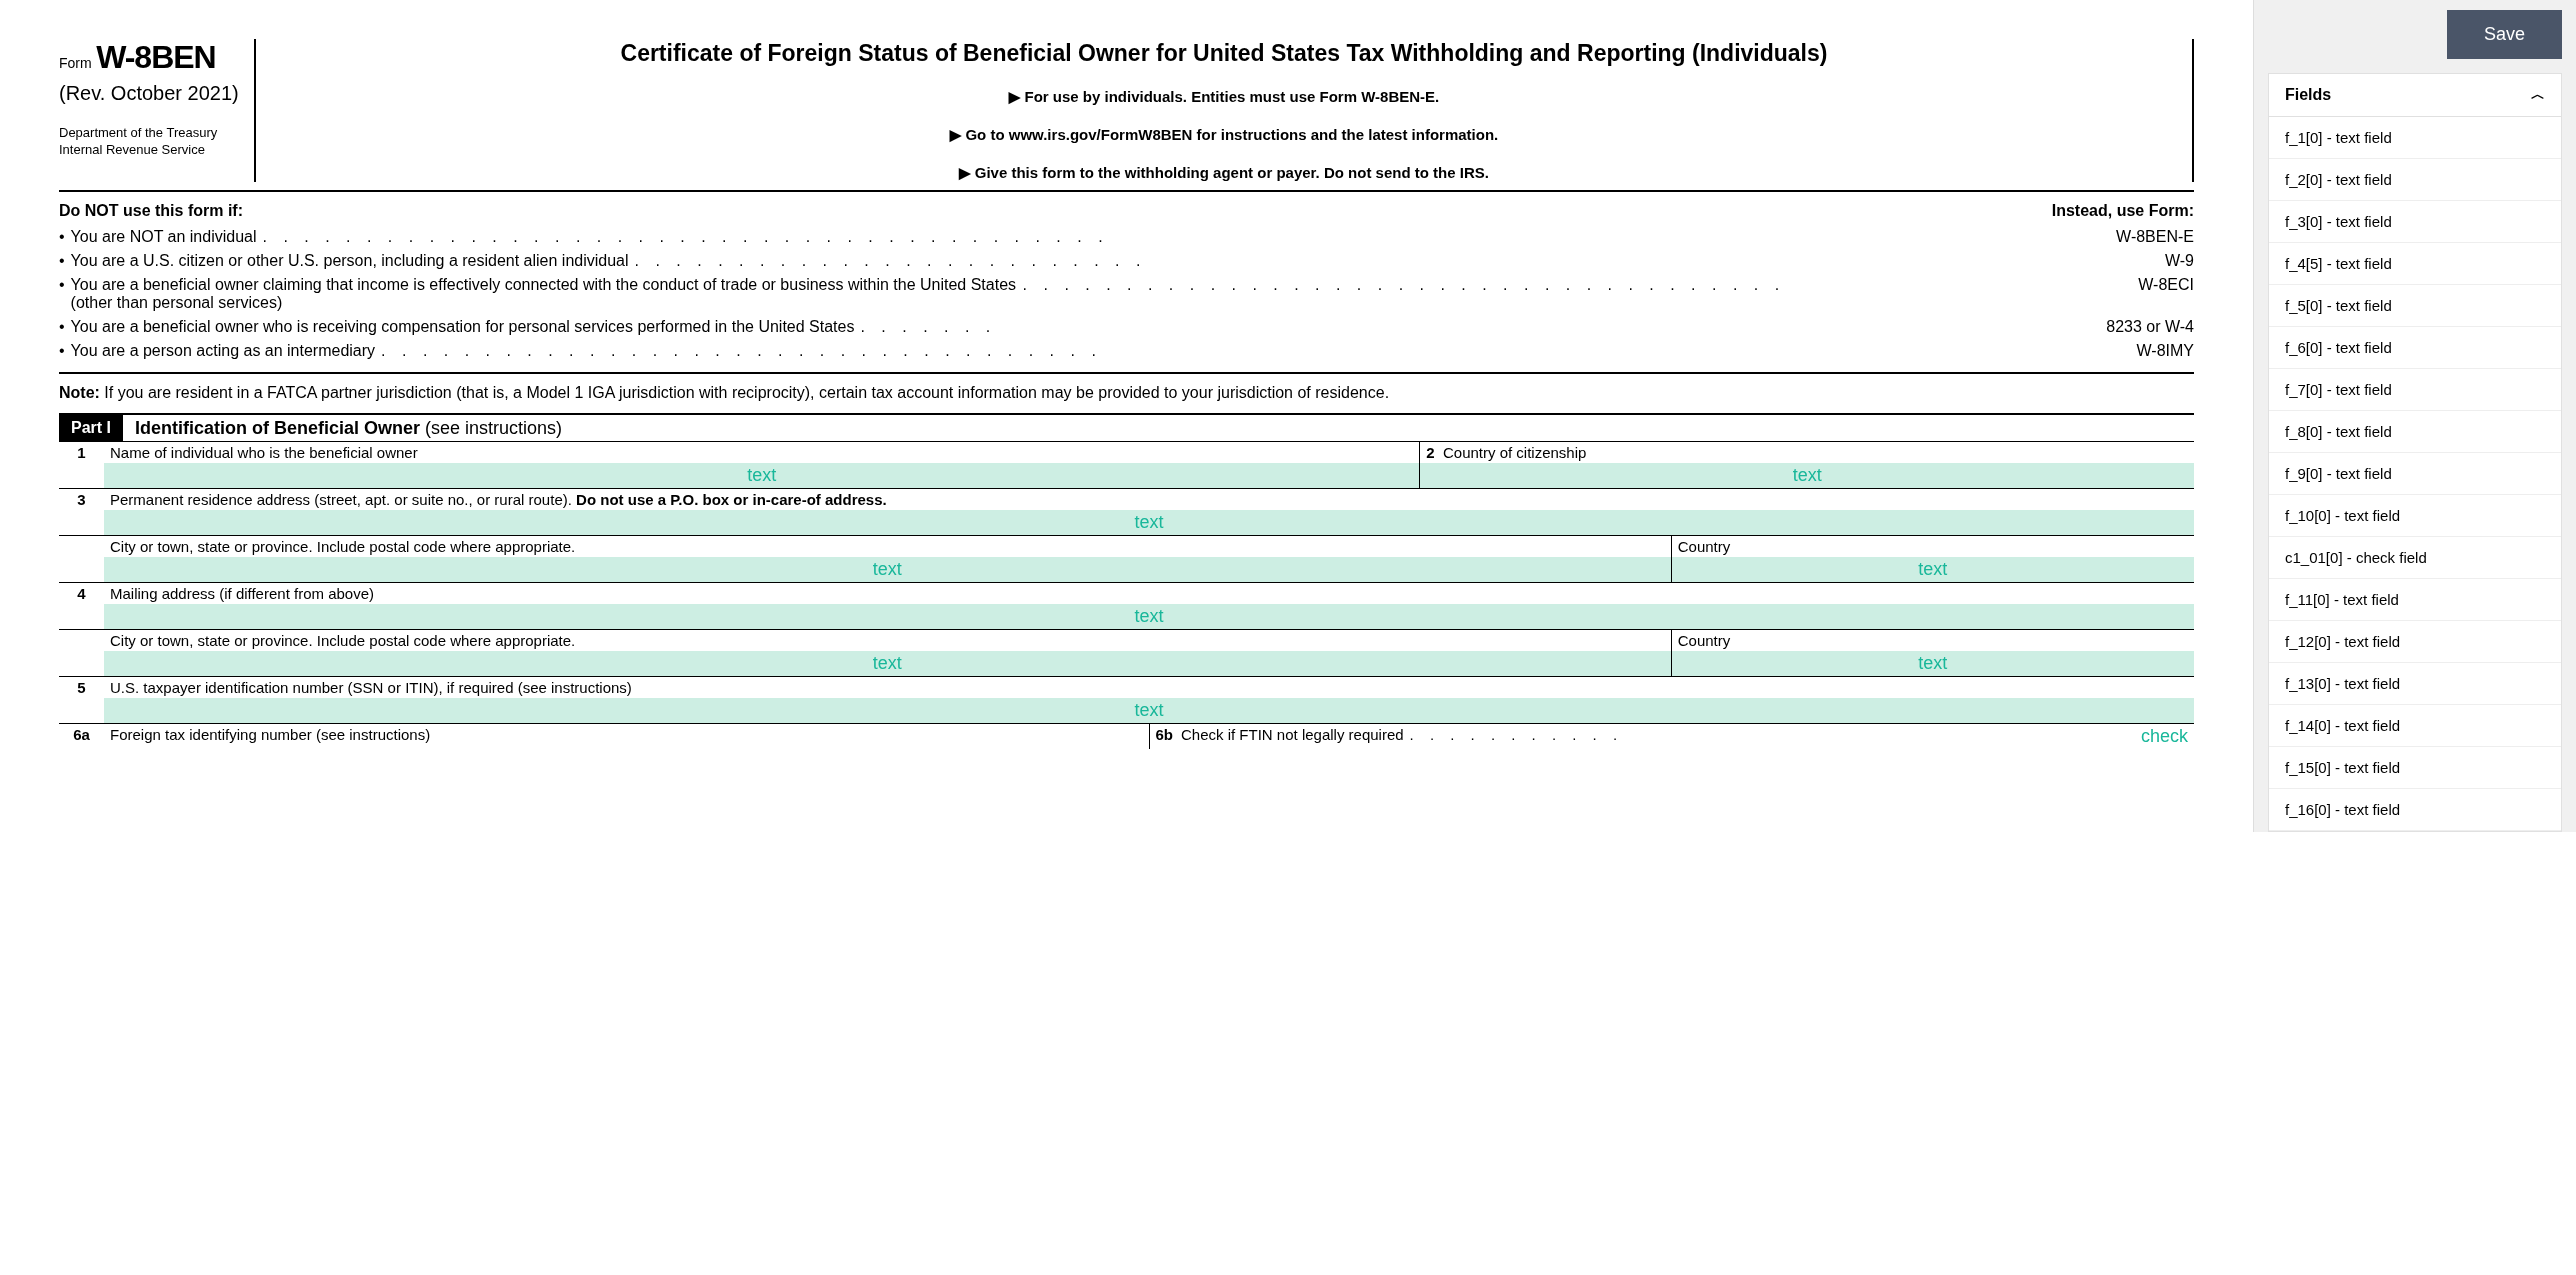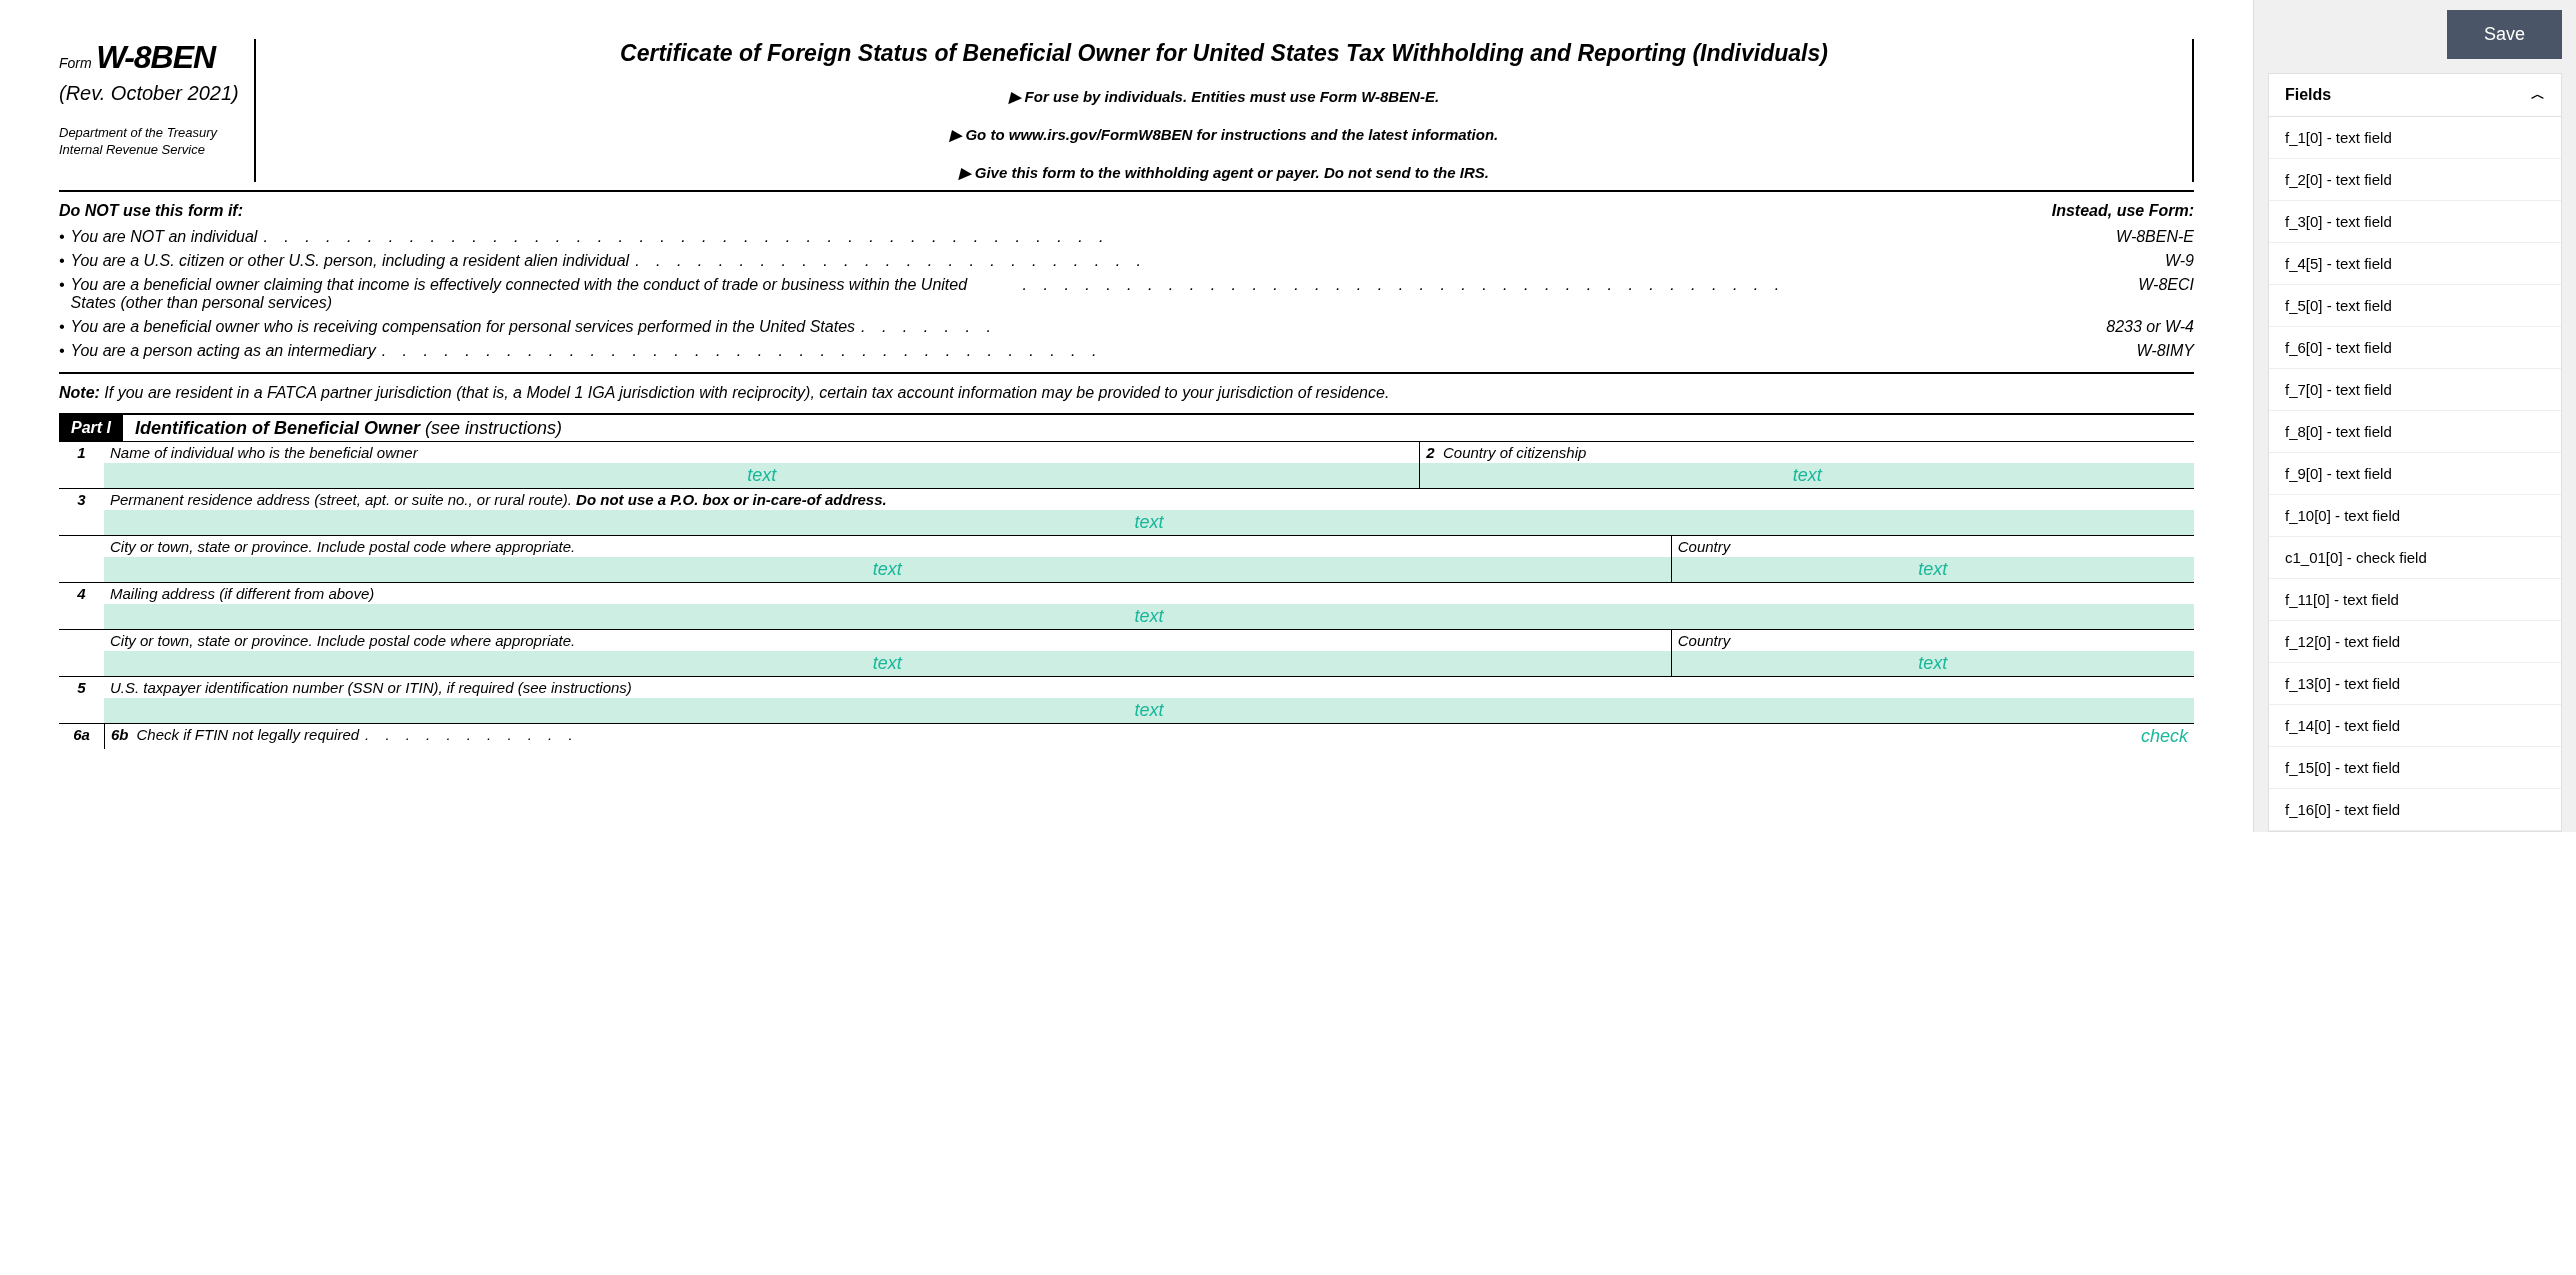--- a/index.html
+++ b/index.html
@@ -1,17 +1,17 @@
 <!DOCTYPE html>
 <html><head>
 <meta charset="utf-8">
 <style>
 * { box-sizing: border-box; margin: 0; padding: 0; }
 body { font-family: Arial, Helvetica, sans-serif; background: #fff; color: #000; display: flex; }
-.main { flex: 1; padding: 39px 59px; overflow: auto; font-style: italic; }
+.main { flex: 1; padding: 39px 59px; overflow: auto; }
 .sidebar { width: 323px; background: #f0f0f0; border-left: 1px solid #ddd; display: flex; flex-direction: column; }
 .save-btn { background: #4a5568; color: #fff; border: none; padding: 14px 37px; font-size: 18px; margin: 10px 14px 14px auto; cursor: pointer; }
 .fields-panel { background: #fff; margin: 0 14px; border: 1px solid #e0e0e0; }
 .fields-header { display: flex; justify-content: space-between; align-items: center; padding: 12px 16px; font-weight: bold; font-size: 16px; border-bottom: 1px solid #e0e0e0; cursor: pointer; }
 .chevron { font-size: 14px; }
 .field-item { padding: 12px 16px; font-size: 15px; border-bottom: 1px solid #eee; cursor: pointer; }
 
 .form-header { display: flex; border-bottom: 2px solid #000; padding-bottom: 8px; }
 .hdr-left { width: 197px; border-right: 2px solid #000; padding-right: 12px; }
 .form-word { font-size: 14px; }
@@ -175,20 +175,23 @@
     <div class="fnum">5</div>
     <div class="fbody">
       <div class="lbl">U.S. taxpayer identification number (SSN or ITIN), if required (see instructions)</div>
       <div class="input-band">text</div>
     </div>
   </div>
 
   <div class="frow" style="border-bottom:none">
     <div class="fnum">6a</div>
     <div class="fbody two-col">
+      <div class="col">
+        <div class="lbl">Foreign tax identifying number (see instructions)</div>
+      </div>
       <div class="col vline" style="display:flex;align-items:center">
         <div class="lbl" style="flex:1;display:flex">
           <b style="padding-right:8px">6b</b>
           <span>Check if FTIN not legally required</span>
           <span style="flex:1;overflow:hidden;white-space:nowrap;letter-spacing:6px;padding:0 6px">. . . . . . . . . . .</span>
           <span class="check-txt">check</span>
         </div>
       </div>
     </div>
   </div>

